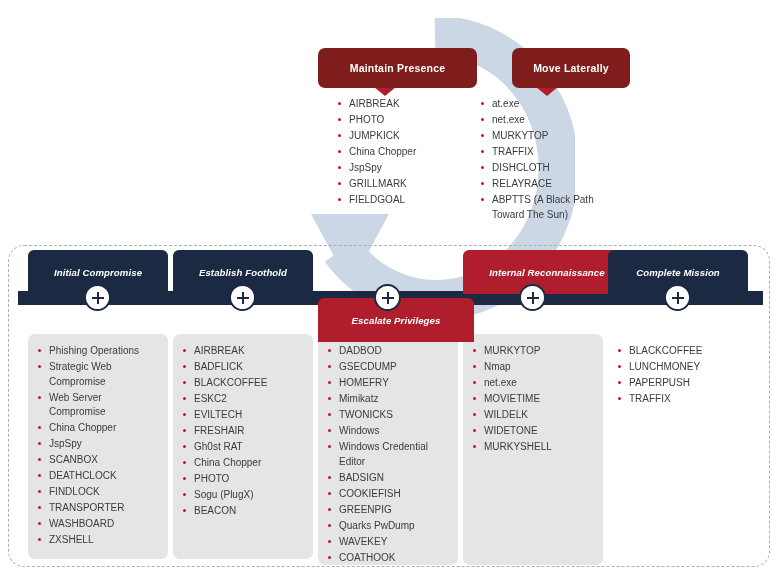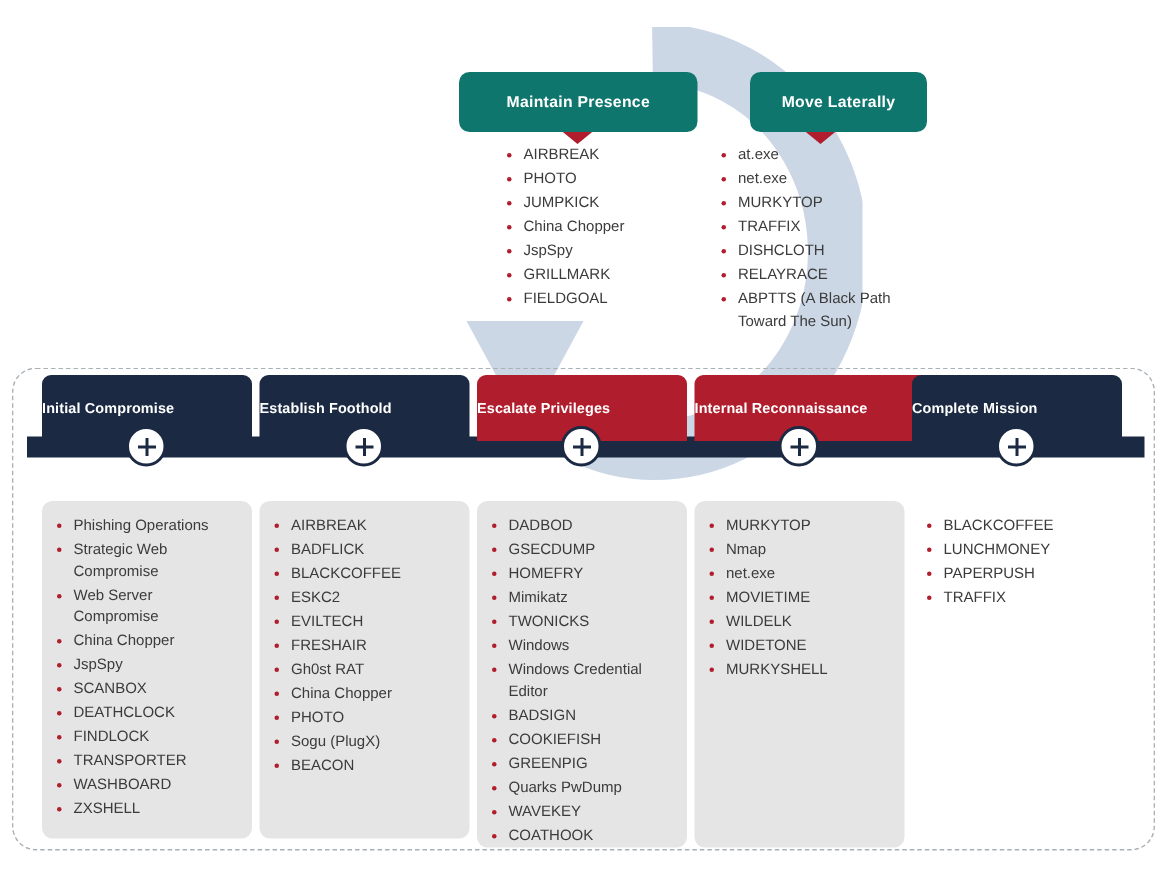--- a/index.html
+++ b/index.html
@@ -27,30 +27,31 @@
     top: 18px;
     width: 280px;
     height: 320px;
     z-index: 0;
   }
 
   
   .top-box {
     position: absolute;
     z-index: 3;
-    background: #0f766e;
+    background: #7f1d1d;
     color: #ffffff;
     border-radius: 7px;
     text-align: center;
     font-weight: bold;
     font-size: 10.5px;
     letter-spacing: .2px;
     display: flex;
     align-items: center;
     justify-content: center;
+    margin-left: 12px;
   }
   #top-box-maintain {
     left: 306px;
     top: 48px;
     width: 159px;
     height: 40px;
   }
   #top-box-move {
     left: 500px;
     top: 48px;
@@ -129,23 +130,25 @@
   .stage-header {
     position: absolute;
     top: 250px;
     height: 44px;
     border-radius: 6px 6px 0 0;
     color: #ffffff;
     font-weight: bold;
     font-size: 9.6px;
     display: flex;
     align-items: center;
+    justify-content: center;
     text-align: center;
     z-index: 3;
     letter-spacing: .1px;
+    font-style: italic;
   }
   .stage-header.navy { background: #1b2a42; }
   .stage-header.red { background: #b01e2e; }
 
   
   .plus-node {
     position: absolute;
     top: 284px;
     width: 27px;
     height: 27px;
@@ -263,21 +266,21 @@
       <li>EVILTECH</li>
       <li>FRESHAIR</li>
       <li>Gh0st RAT</li>
       <li>China Chopper</li>
       <li>PHOTO</li>
       <li>Sogu (PlugX)</li>
       <li>BEACON</li>
     </ul>
   </div>
 
-  <div class="stage-header red" style="left:318px; width:140px;">
+  <div class="stage-header red" style="left:318px; width:156px;margin-top:48px;">
     <span>Escalate Privileges</span>
   </div>
   <div class="plus-node" style="left:374px;"></div>
   <div class="panel" style="left:318px; width:140px; height:231px;">
     <ul class="bullets">
       <li>DADBOD</li>
       <li>GSECDUMP</li>
       <li>HOMEFRY</li>
       <li>Mimikatz</li>
       <li>TWONICKS</li>

